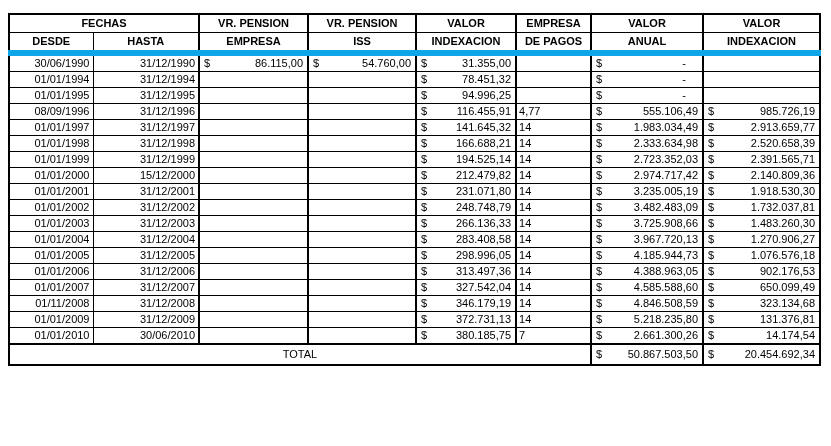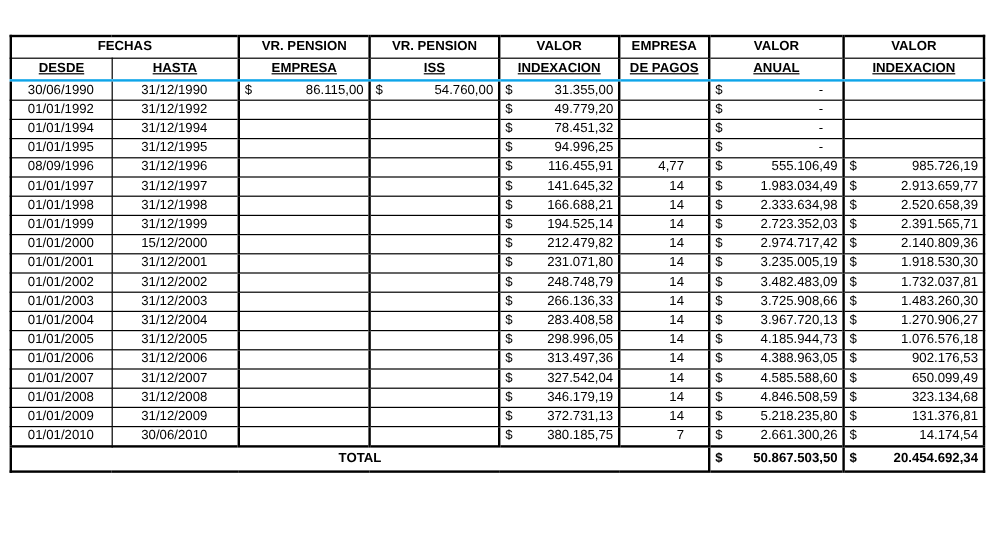--- a/index.html
+++ b/index.html
@@ -6,47 +6,46 @@
   body { width: 831px; height: 446px; overflow: hidden; }
   .wrap { padding: 13px 0 0 8px; }
   table.calc {
     border-collapse: collapse;
     table-layout: fixed;
     width: 811px;
     border: 2px solid #000;
     font-family: "Liberation Sans", sans-serif;
     font-size: 11px;
     color: #000;
-    margin-top: 16px;
   }
   th, td {
     border: 1px solid #000;
     height: 15px;
     padding: 0 2px;
     overflow: hidden;
     white-space: nowrap;
     line-height: 15px;
     vertical-align: middle;
   }
   thead th { font-weight: bold; text-align: center; padding: 1px 2px; }
-  thead tr.sub th { border-bottom: 2px solid #0ea5e9; text-decoration: underline; }
+  thead tr.sub th { border-bottom: 6px solid #0ea5e9; }
   .bl2 { border-left-width: 2px; }
-  td.c-date { text-align: center; padding-right: 3px; }
-  td.c-num  { text-align: right; padding-right: 20px; }
+  td.c-date { text-align: right; padding-right: 3px; }
+  td.c-num  { padding-right: 20px; }
   td.c-money { padding: 0; }
   .mwrap {
     display: flex;
     justify-content: space-between;
     align-items: baseline;
     padding: 0 4px 0 4px;
   }
   .amt.dash { padding-right: 12px; }
   tr.total-row td {
     border-top: 2px solid #000;
-    font-weight: bold;
+    font-weight: normal;
     height: 19px;
     line-height: 19px;
   }
   td.total-label { text-align: center; }
 </style>
 </head>
 <body>
 
 <div class="wrap">
   <table class="calc">
@@ -106,40 +105,20 @@
           <td class="bl2 c-num"></td>
           <td class="bl2 c-money">
             <div class="mwrap">
               <span class="cur">$</span>
               <span class="amt dash">-</span>
             </div>
           </td>
           <td class="bl2 c-money"></td>
         </tr>
         <tr>
-          <td class="c-date">01/01/1992</td>
-          <td class="c-date">31/12/1992</td>
-          <td class="bl2 c-money"></td>
-          <td class="bl2 c-money"></td>
-          <td class="bl2 c-money">
-            <div class="mwrap">
-              <span class="cur">$</span>
-              <span class="amt">49.779,20</span>
-            </div>
-          </td>
-          <td class="bl2 c-num"></td>
-          <td class="bl2 c-money">
-            <div class="mwrap">
-              <span class="cur">$</span>
-              <span class="amt dash">-</span>
-            </div>
-          </td>
-          <td class="bl2 c-money"></td>
-        </tr>
-        <tr>
           <td class="c-date">01/01/1994</td>
           <td class="c-date">31/12/1994</td>
           <td class="bl2 c-money"></td>
           <td class="bl2 c-money"></td>
           <td class="bl2 c-money">
             <div class="mwrap">
               <span class="cur">$</span>
               <span class="amt">78.451,32</span>
             </div>
           </td>
@@ -466,21 +445,21 @@
             </div>
           </td>
           <td class="bl2 c-money">
             <div class="mwrap">
               <span class="cur">$</span>
               <span class="amt">650.099,49</span>
             </div>
           </td>
         </tr>
         <tr>
-          <td class="c-date">01/01/2008</td>
+          <td class="c-date">01/11/2008</td>
           <td class="c-date">31/12/2008</td>
           <td class="bl2 c-money"></td>
           <td class="bl2 c-money"></td>
           <td class="bl2 c-money">
             <div class="mwrap">
               <span class="cur">$</span>
               <span class="amt">346.179,19</span>
             </div>
           </td>
           <td class="bl2 c-num">14</td>

